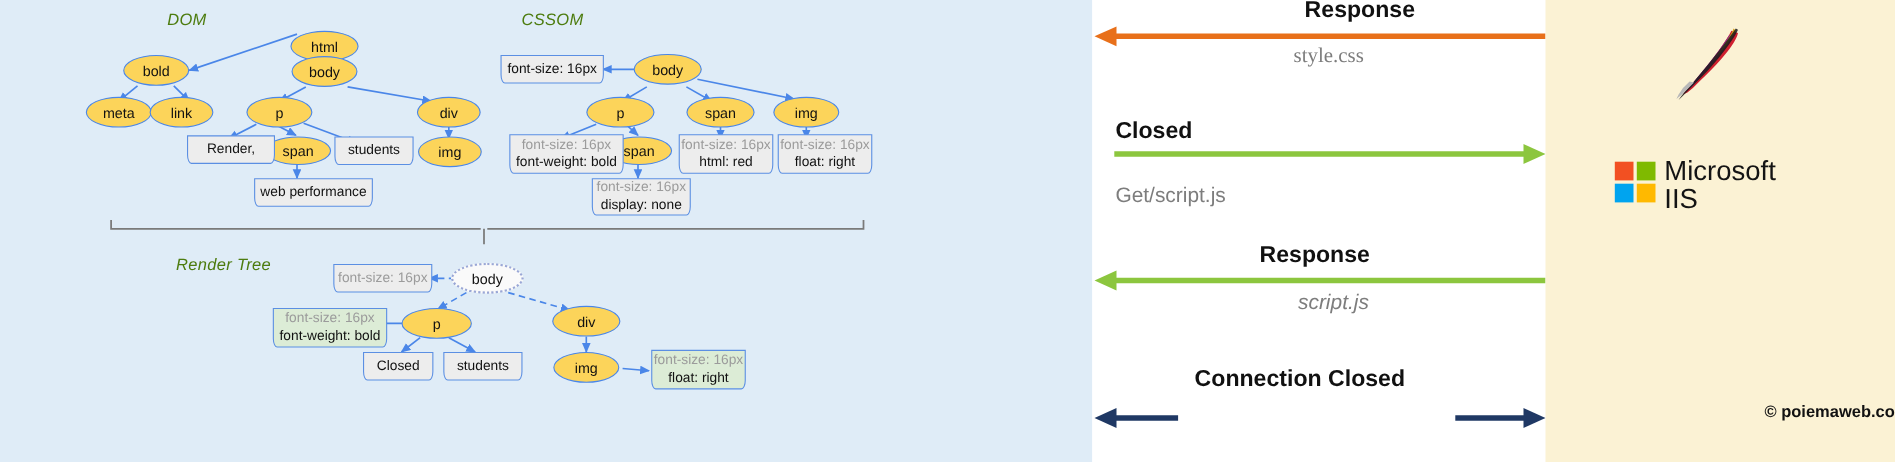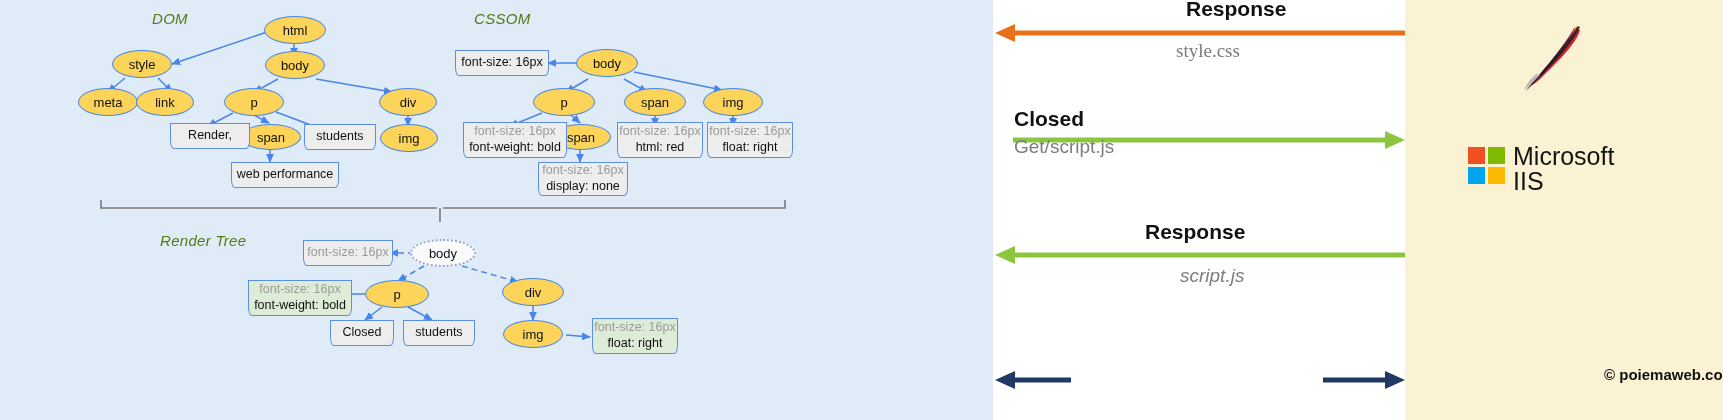--- a/index.html
+++ b/index.html
@@ -115,25 +115,25 @@
 
     <g stroke="#7a7a7a" stroke-width="1.6" fill="none">
       <path d="M101,200 L101,208 L437,208"></path>
       <path d="M443,208 L785,208 L785,200"></path>
       <path d="M440,208 L440,222"></path>
     </g>
   </svg>
 
   <div class="sec-title" style="left:152px;top:10px;">DOM</div>
 
-  <div class="node" style="left:264px;top:16px;width:62px;height:28px;">
+  <div class="node" style="left:264px;top:28px;width:62px;height:28px;">
       <span>html</span>
     </div>
   <div class="node" style="left:112px;top:50px;width:60px;height:28px;">
-      <span>style</span>
+      <span>bold</span>
     </div>
   <div class="node" style="left:265px;top:51px;width:60px;height:28px;">
       <span>body</span>
     </div>
   <div class="node" style="left:78px;top:88px;width:60px;height:28px;">
       <span>meta</span>
     </div>
   <div class="node" style="left:136px;top:88px;width:58px;height:28px;">
       <span>link</span>
     </div>
@@ -253,25 +253,26 @@
       <path d="M2,380 L22,371 L22,389 z" fill="#1f3864"></path>
       <line x1="330" y1="380" x2="396" y2="380" stroke="#1f3864" stroke-width="5"></line>
       <path d="M412,380 L392,371 L392,389 z" fill="#1f3864"></path>
     </g>
   </svg>
 
   <div class="seq-label" style="left:1186px;top:-3px;">Response</div>
   <div class="seq-sub" style="left:1176px;top:40px;font-family:Liberation Serif, serif;">style.css</div>
 
   <div class="seq-label" style="left:1014px;top:107px;">Closed</div>
-  <div class="seq-sub" style="left:1014px;top:136px;text-align:right;">Get/script.js</div>
+  <div class="seq-sub" style="left:1014px;top:168px;text-align:right;">Get/script.js</div>
 
   <div class="seq-label" style="left:1145px;top:220px;">Response</div>
   <div class="seq-sub" style="left:1180px;top:265px;font-style:italic;">script.js</div>
 
+  <div class="seq-closed" style="left:1086px;top:333px;">Connection Closed</div>
 
   <svg style="position:absolute;left:1516px;top:22px;width:72px;height:70px;" viewBox="0 0 72 70">
     <g>
       <path d="M58,6 C54,14 40,34 26,50 L20,57 L16,61 L14,64 L18,62 L23,58 L30,51 C46,36 62,18 64,8 Z" fill="#cf2030"></path>
       <path d="M56,10 C50,20 36,38 24,52 L19,58 L22,57 L28,50 C42,36 56,18 60,9 Z" fill="#8e2c8e"></path>
       <path d="M60,4 C58,10 50,22 40,34 C48,26 58,14 62,6 Z" fill="#d4a017"></path>
       <path d="M62,4 C55,14 38,36 24,52 L16,61 L12,66 L10,69 L14,65 L20,59 L30,49 C46,33 60,14 64,5 Z" fill="#1a1a1a" opacity=".85"></path>
       <path d="M20,52 L14,58 L10,64 L8,68 L13,64 L19,58 L24,53 Z" fill="#b8b8b8"></path>
     </g>
   </svg>

